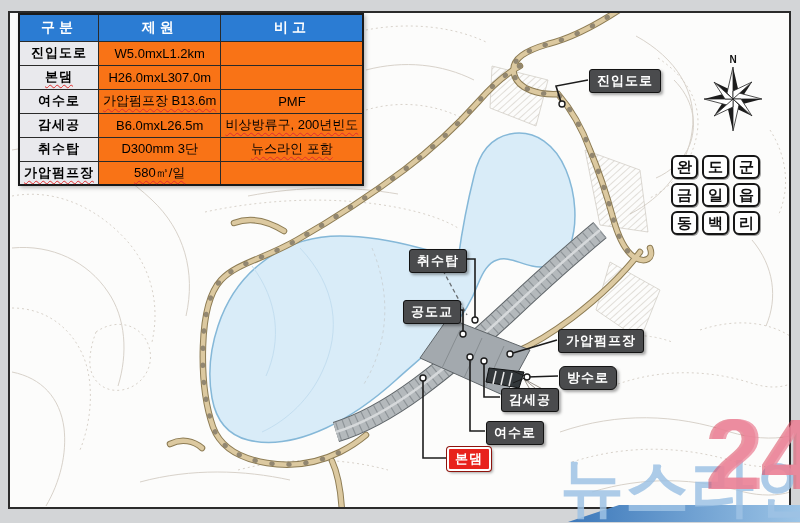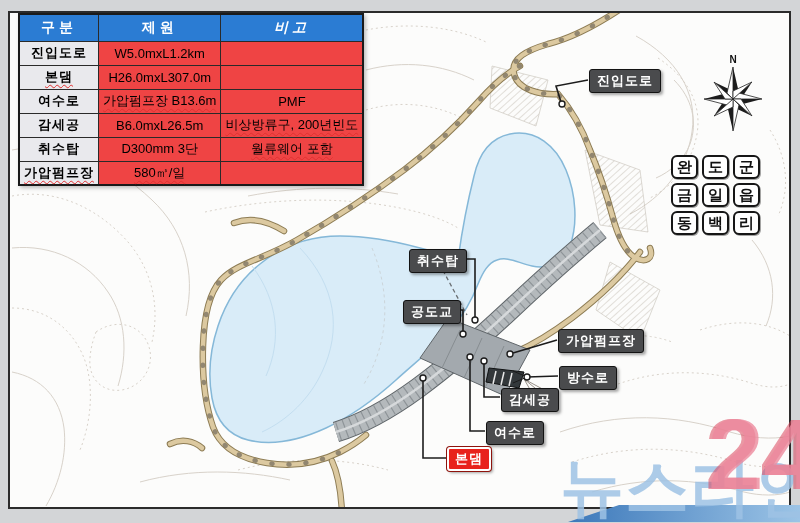--- a/index.html
+++ b/index.html
@@ -17,33 +17,33 @@
   }
   .map-frame{
     position:absolute;left:8px;top:11px;width:783px;height:498px;
     background:#fcfcfb;border:2px solid #2b2b2b;
   }
   svg.map-art{position:absolute;left:0;top:0;pointer-events:none;}
 
   
   table.spec{
     position:absolute;left:18px;top:13px;border-collapse:collapse;
-    background:#ef4444;border:2px solid #1a1a1a;
+    background:#f97316;border:2px solid #1a1a1a;
     box-shadow:2px 2px 4px rgba(0,0,0,.25);
   }
   table.spec th,table.spec td{
     border:1px solid #2a2a2a;text-align:center;vertical-align:middle;
     font-size:13px;padding:0 4px;height:24px;white-space:nowrap;
   }
   table.spec th{
     background:var(--header-blue);color:#fff;font-weight:bold;
     font-size:14px;height:27px;letter-spacing:4px;
   }
   table.spec td.cat{background:#e9e9ed;font-weight:bold;letter-spacing:1px;}
-  table.spec .c1{width:70px;} table.spec .c2{width:118px;} table.spec .c3{width:133px;font-style:italic;}
+  table.spec .c1{width:70px;} table.spec .c2{width:118px;} table.spec .c3{width:133px;}
   .sp{text-decoration:underline wavy #e03030 1px;text-underline-offset:3px;}
 
   
   .badge{
     position:absolute;background:var(--label-bg);color:#fff;
     font-size:13px;font-weight:bold;letter-spacing:1px;line-height:1;
     padding:4px 7px 5px;border:1px solid #131313;border-radius:3px;
     box-shadow:2px 2px 3px rgba(0,0,0,.35);white-space:nowrap;z-index:5;
   }
   .badge.red{
@@ -258,35 +258,35 @@
     <td>PMF</td>
   </tr>
   <tr>
     <td class="cat">감세공</td>
     <td>B6.0mxL26.5m</td>
     <td class="sp">비상방류구, 200년빈도</td>
   </tr>
   <tr>
     <td class="cat">취수탑</td>
     <td>D300mm 3단</td>
-    <td class="sp">월류웨어 포함</td>
+    <td class="sp">뉴스라인 포함</td>
   </tr>
   <tr>
     <td class="cat sp">가압펌프장</td>
     <td class="sp">580㎥/일</td>
     <td></td>
   </tr>
 </tbody>
   </table>
 
 <div class="badge" style="left:589px;top:69px;">진입도로</div>
 <div class="badge" style="left:409px;top:249px;">취수탑</div>
 <div class="badge" style="left:403px;top:300px;text-align:center;">공도교</div>
 <div class="badge" style="left:558px;top:329px;">가압펌프장</div>
-<div class="badge" style="left:559px;top:366px;">방수로</div>
+<div class="badge" style="left:559px;top:366px;border-radius:6px;">방수로</div>
 <div class="badge" style="left:501px;top:388px;">감세공</div>
 <div class="badge" style="left:486px;top:421px;">여수로</div>
 <div class="badge red" style="left:447px;top:447px;">본댐</div>
 
 <div class="region">
   <div class="ch">완</div>
   <div class="ch">도</div>
   <div class="ch">군</div>
   <div class="ch">금</div>
   <div class="ch">일</div>

